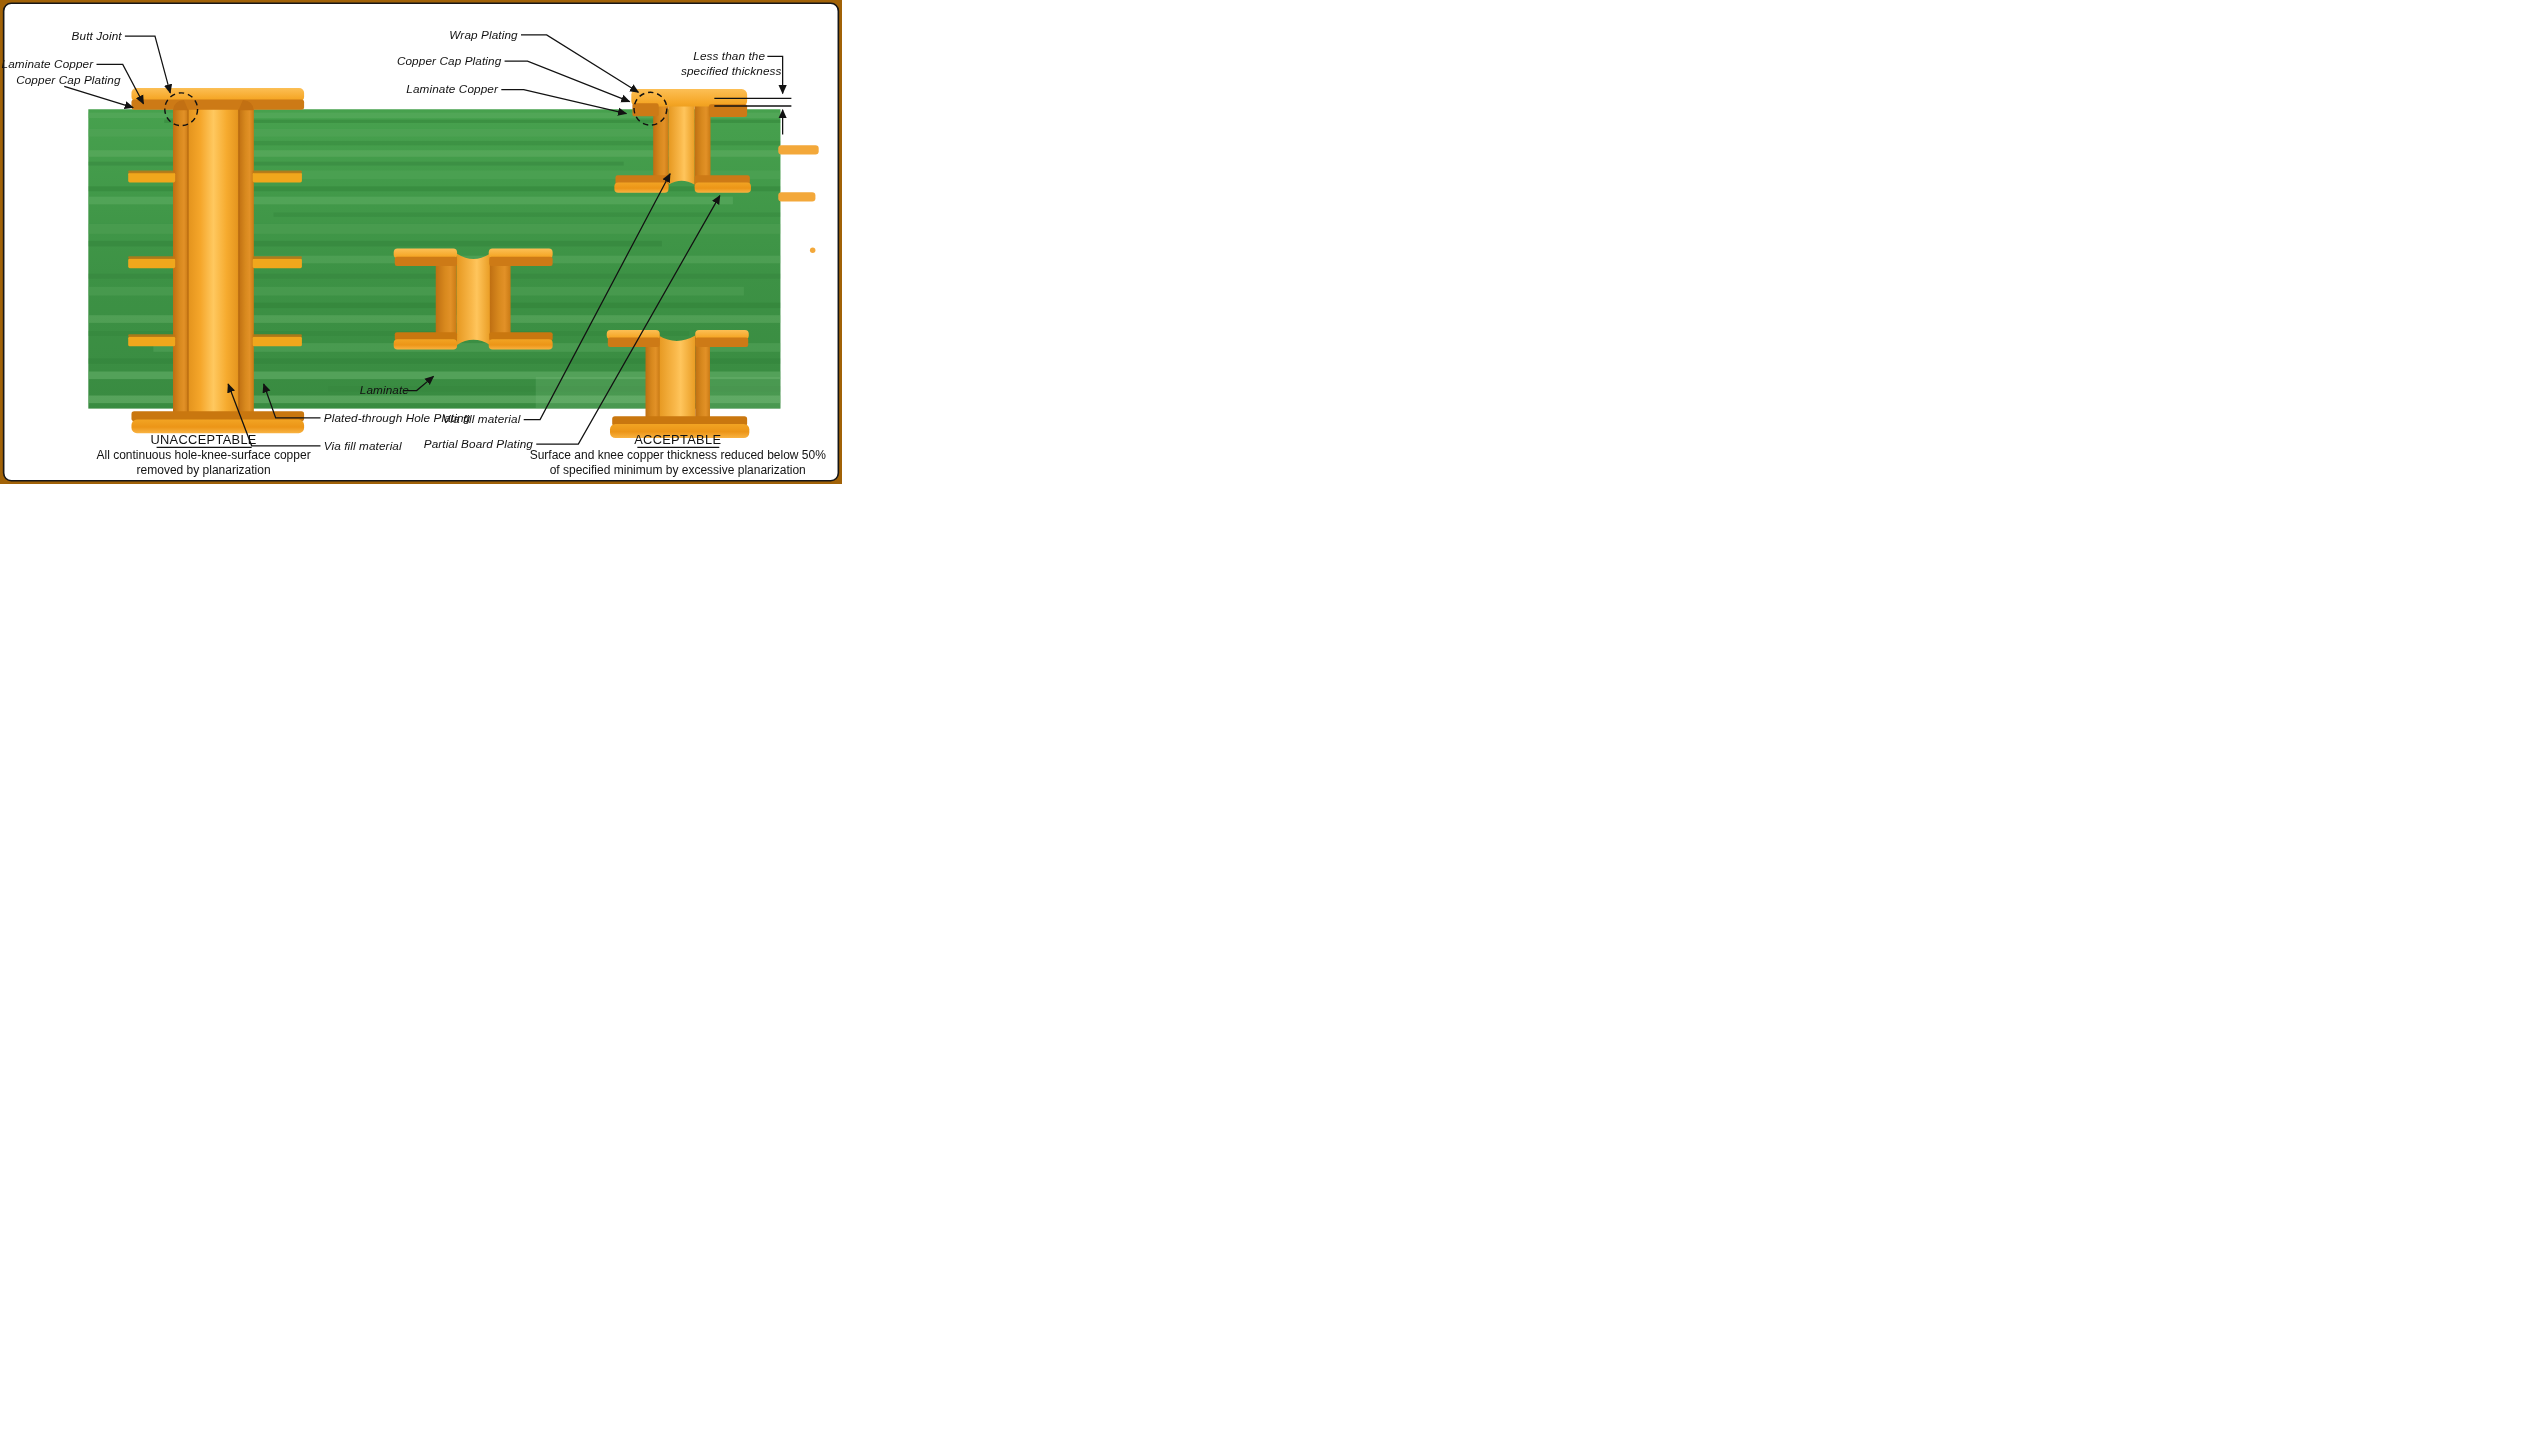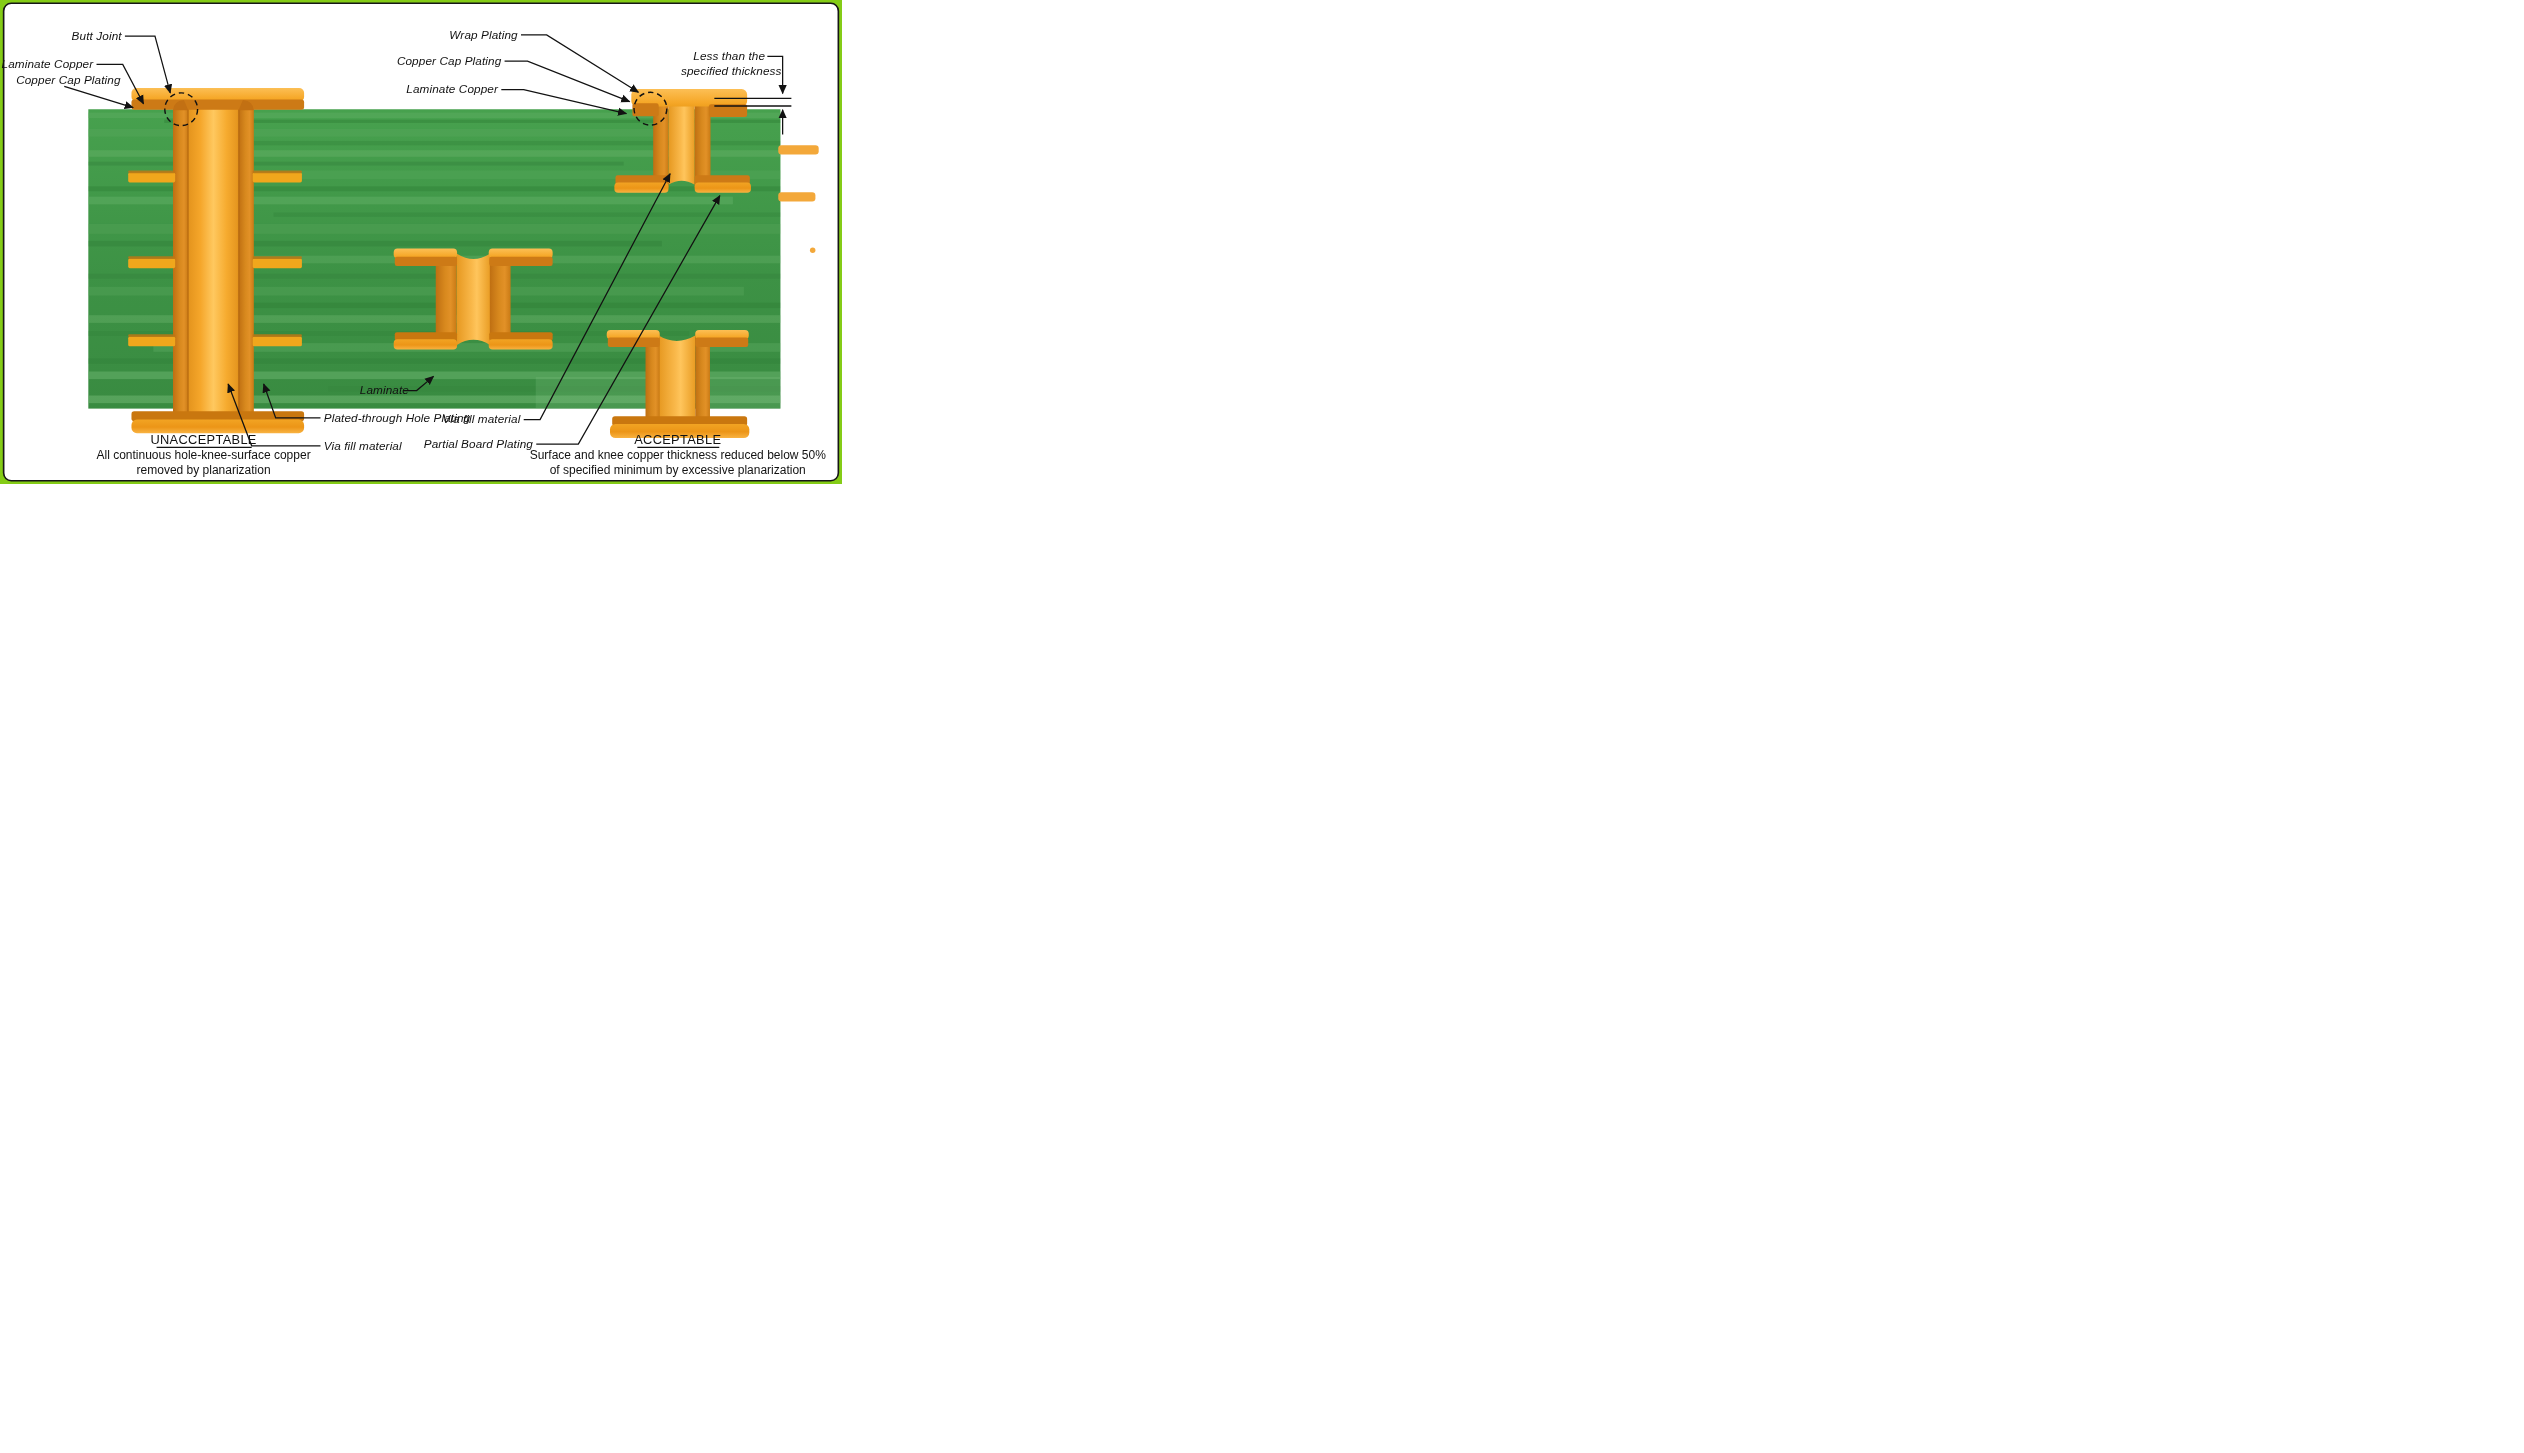--- a/index.html
+++ b/index.html
@@ -1,16 +1,16 @@
 <!DOCTYPE html>
 <html style="font-size:8.7px"><head>
 <meta charset="utf-8">
 <style>
   html,body{margin:0;padding:0;background:#ffffff;}
-  .stage{position:relative;width:842px;height:484px;background:#84cc16;overflow:hidden;
+  .stage{position:relative;width:842px;height:484px;background:#a16207;overflow:hidden;
          font-family:"Liberation Sans", sans-serif;}
   svg{display:block;width:842px;height:484px;}
   text{fill:#121212;}
   .lbl{font-style:italic;font-size:21.5px;letter-spacing:.2px;}
   .cap{font-size:22px;}
   .cap-title{font-size:23.5px;letter-spacing:.6px;}
   .leader{fill:none;stroke:#121212;stroke-width:2.3px;}
   .dim{stroke:#121212;stroke-width:2.4px;}
   .dash-circle{fill:none;stroke:#121212;stroke-width:2.6px;stroke-dasharray:10 7;}
 </style>

